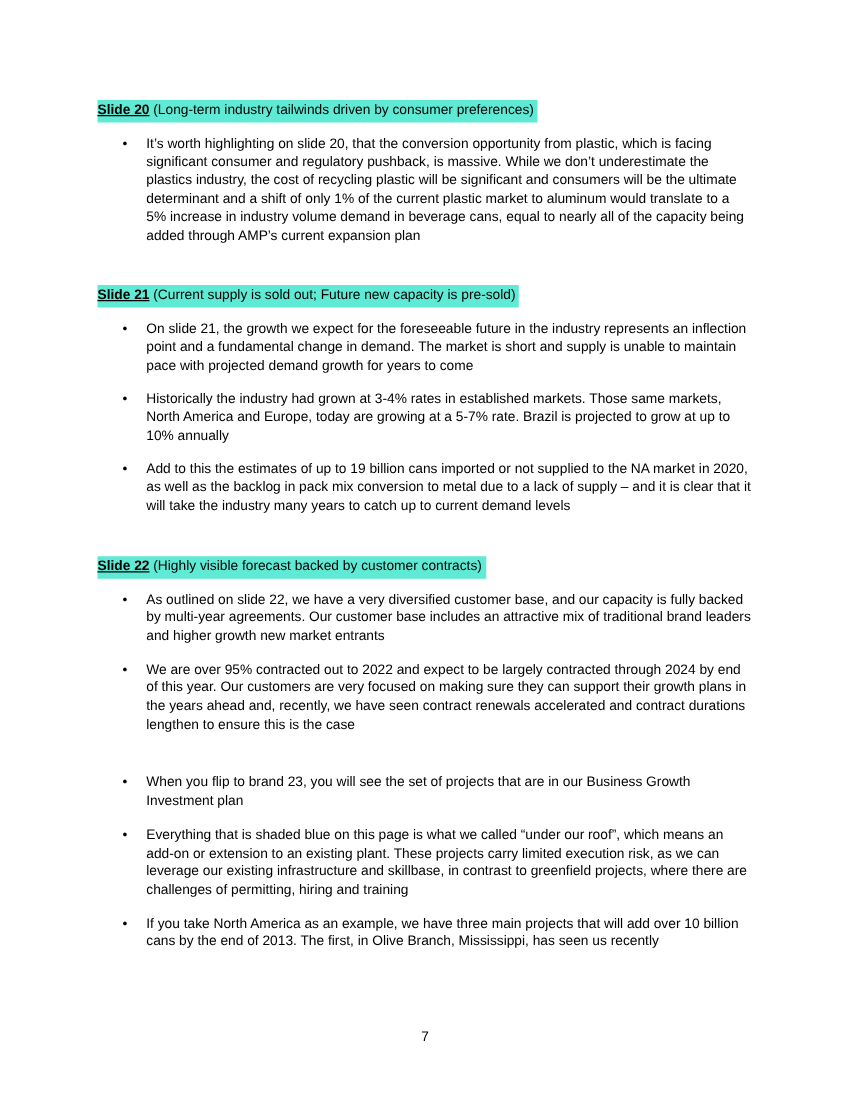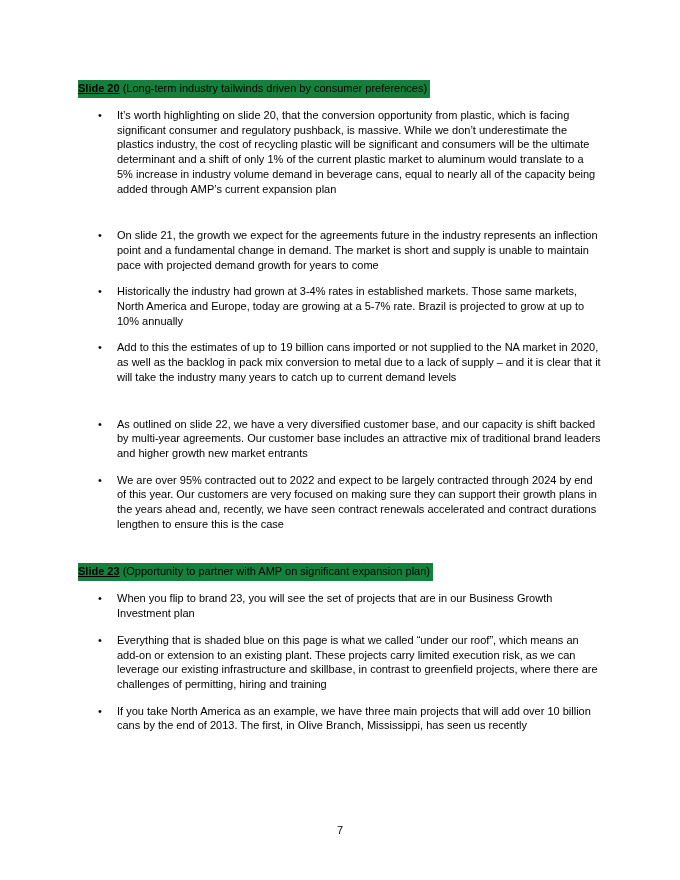--- a/index.html
+++ b/index.html
@@ -17,21 +17,21 @@
   }
   .content {
     position: absolute;
     top: 80px;
     left: 78px;
     width: 524px;
   }
   .section { margin-bottom: 32px; }
   .heading {
     display: inline-block;
-    background: #15803d;
+    background: #5eead4;
     padding: 1px 3px 2px 0;
     margin-bottom: 10px;
     line-height: 15px;
   }
   .slide-label {
     font-weight: bold;
     text-decoration: underline;
   }
   .bullet {
     display: flex;
@@ -63,47 +63,48 @@
 
     <div class="section">
       <p class="heading"><span class="slide-label">Slide 20</span><span class="slide-title"> (Long-term industry tailwinds driven by consumer preferences)</span></p>
       <div class="bullet">
         <span class="bullet-marker">•</span>
         <span class="bullet-text">It’s worth highlighting on slide 20, that the conversion opportunity from plastic, which is facing significant consumer and regulatory pushback, is massive. While we don’t underestimate the plastics industry, the cost of recycling plastic will be significant and consumers will be the ultimate determinant and a shift of only 1% of the current plastic market to aluminum would translate to a 5% increase in industry volume demand in beverage cans, equal to nearly all of the capacity being added through AMP’s current expansion plan</span>
       </div>
     </div>
 
     <div class="section">
+      <p class="heading"><span class="slide-label">Slide 21</span><span class="slide-title"> (Current supply is sold out; Future new capacity is pre-sold)</span></p>
       <div class="bullet">
         <span class="bullet-marker">•</span>
-        <span class="bullet-text">On slide 21, the growth we expect for the agreements future in the industry represents an inflection point and a fundamental change in demand. The market is short and supply is unable to maintain pace with projected demand growth for years to come</span>
+        <span class="bullet-text">On slide 21, the growth we expect for the foreseeable future in the industry represents an inflection point and a fundamental change in demand. The market is short and supply is unable to maintain pace with projected demand growth for years to come</span>
       </div>
       <div class="bullet">
         <span class="bullet-marker">•</span>
         <span class="bullet-text">Historically the industry had grown at 3-4% rates in established markets. Those same markets, North America and Europe, today are growing at a 5-7% rate. Brazil is projected to grow at up to 10% annually</span>
       </div>
       <div class="bullet">
         <span class="bullet-marker">•</span>
         <span class="bullet-text">Add to this the estimates of up to 19 billion cans imported or not supplied to the NA market in 2020, as well as the backlog in pack mix conversion to metal due to a lack of supply – and it is clear that it will take the industry many years to catch up to current demand levels</span>
       </div>
     </div>
 
     <div class="section">
+      <p class="heading"><span class="slide-label">Slide 22</span><span class="slide-title"> (Highly visible forecast backed by customer contracts)</span></p>
       <div class="bullet">
         <span class="bullet-marker">•</span>
-        <span class="bullet-text">As outlined on slide 22, we have a very diversified customer base, and our capacity is shift backed by multi-year agreements. Our customer base includes an attractive mix of traditional brand leaders and higher growth new market entrants</span>
+        <span class="bullet-text">As outlined on slide 22, we have a very diversified customer base, and our capacity is fully backed by multi-year agreements. Our customer base includes an attractive mix of traditional brand leaders and higher growth new market entrants</span>
       </div>
       <div class="bullet">
         <span class="bullet-marker">•</span>
         <span class="bullet-text">We are over 95% contracted out to 2022 and expect to be largely contracted through 2024 by end of this year. Our customers are very focused on making sure they can support their growth plans in the years ahead and, recently, we have seen contract renewals accelerated and contract durations lengthen to ensure this is the case</span>
       </div>
     </div>
 
     <div class="section">
-      <p class="heading"><span class="slide-label">Slide 23</span><span class="slide-title"> (Opportunity to partner with AMP on significant expansion plan)</span></p>
       <div class="bullet">
         <span class="bullet-marker">•</span>
         <span class="bullet-text">When you flip to brand 23, you will see the set of projects that are in our Business Growth Investment plan</span>
       </div>
       <div class="bullet">
         <span class="bullet-marker">•</span>
         <span class="bullet-text">Everything that is shaded blue on this page is what we called “under our roof”, which means an add-on or extension to an existing plant. These projects carry limited execution risk, as we can leverage our existing infrastructure and skillbase, in contrast to greenfield projects, where there are challenges of permitting, hiring and training</span>
       </div>
       <div class="bullet">
         <span class="bullet-marker">•</span>

